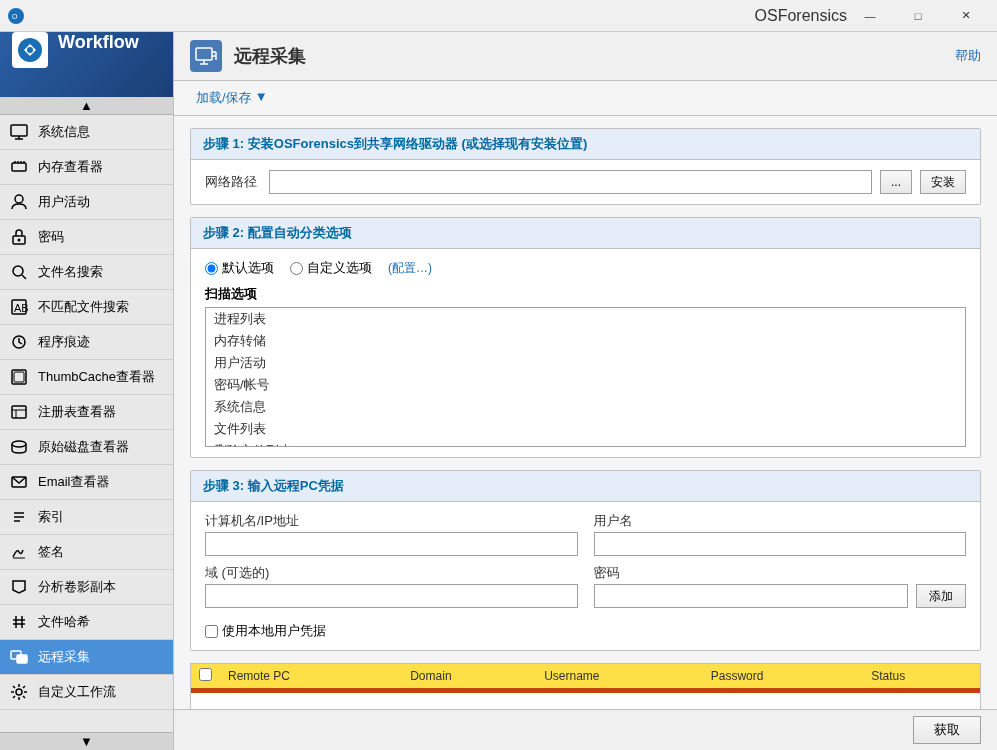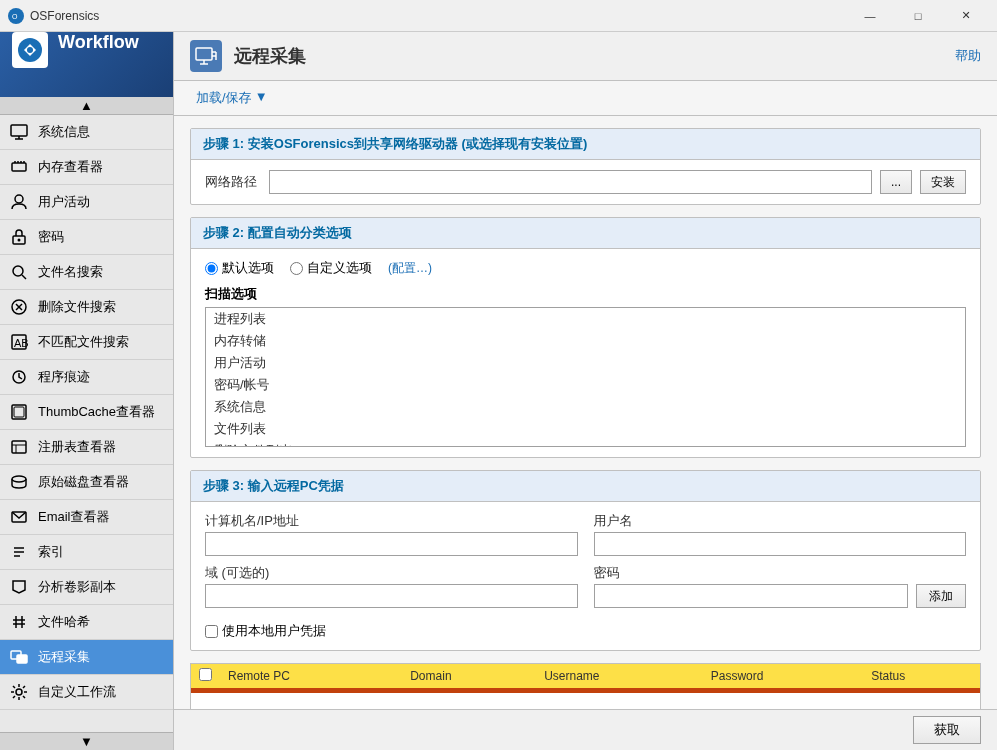--- a/index.html
+++ b/index.html
@@ -16,21 +16,21 @@
       user-select: none;
     }
     .title-bar-logo {
       width: 16px; height: 16px;
       background: #1a6eb5;
       border-radius: 50%;
       margin-right: 6px;
       display: flex; align-items: center; justify-content: center;
     }
     .title-bar-logo svg { width: 12px; height: 12px; }
-    .title-bar-title { font-size: 12px; color: #333; flex: 1; }
+    .title-bar-title { font-size: 16px; color: #333; flex: 1; text-align: right; }
     .title-bar-controls { display: flex; gap: 2px; }
     .title-bar-btn {
       width: 46px; height: 32px;
       border: none; background: transparent;
       cursor: pointer; display: flex; align-items: center; justify-content: center;
       font-size: 11px; color: #333;
     }
 
     
     .main-container {
@@ -364,30 +364,20 @@
             <svg width="18" height="18" viewBox="0 0 18 18">
               <circle cx="8" cy="8" r="5" fill="none" stroke="currentColor" stroke-width="1.5"></circle>
               <line x1="12" y1="12" x2="16" y2="16" stroke="currentColor" stroke-width="1.5"></line>
             </svg>
           </span>
           <span class="sidebar-item-label">文件名搜索</span>
         </div>
         <div class="sidebar-item">
           <span class="sidebar-item-icon">
             <svg width="18" height="18" viewBox="0 0 18 18">
-              <circle cx="9" cy="9" r="7" fill="none" stroke="currentColor" stroke-width="1.5"></circle>
-              <line x1="6" y1="6" x2="12" y2="12" stroke="currentColor" stroke-width="1.5"></line>
-              <line x1="12" y1="6" x2="6" y2="12" stroke="currentColor" stroke-width="1.5"></line>
-            </svg>
-          </span>
-          <span class="sidebar-item-label">删除文件搜索</span>
-        </div>
-        <div class="sidebar-item">
-          <span class="sidebar-item-icon">
-            <svg width="18" height="18" viewBox="0 0 18 18">
               <rect x="2" y="2" width="14" height="14" rx="1" fill="none" stroke="currentColor" stroke-width="1.5"></rect>
               <text x="4" y="14" font-size="11" fill="currentColor">ABC</text>
             </svg>
           </span>
           <span class="sidebar-item-label">不匹配文件搜索</span>
         </div>
         <div class="sidebar-item">
           <span class="sidebar-item-icon">
             <svg width="18" height="18" viewBox="0 0 18 18">
               <circle cx="9" cy="9" r="6" fill="none" stroke="currentColor" stroke-width="1.5"></circle>
@@ -435,20 +425,29 @@
         </div>
         <div class="sidebar-item">
           <span class="sidebar-item-icon">
             <svg width="18" height="18" viewBox="0 0 18 18">
               <line x1="4" y1="5" x2="14" y2="5" stroke="currentColor" stroke-width="1.5"></line>
               <line x1="4" y1="9" x2="14" y2="9" stroke="currentColor" stroke-width="1.5"></line>
               <line x1="4" y1="13" x2="10" y2="13" stroke="currentColor" stroke-width="1.5"></line>
             </svg>
           </span>
           <span class="sidebar-item-label">索引</span>
+        </div>
+        <div class="sidebar-item">
+          <span class="sidebar-item-icon">
+            <svg width="18" height="18" viewBox="0 0 18 18">
+              <path d="M3 14 Q7 5 9 9 Q11 13 13 7" fill="none" stroke="currentColor" stroke-width="1.5"></path>
+              <line x1="3" y1="15" x2="15" y2="15" stroke="currentColor" stroke-width="1"></line>
+            </svg>
+          </span>
+          <span class="sidebar-item-label">签名</span>
         </div>
         <div class="sidebar-item">
           <span class="sidebar-item-icon">
             <svg width="18" height="18" viewBox="0 0 18 18">
               <path d="M3 3 L15 3 L15 12 L9 15 L3 12 Z" fill="none" stroke="currentColor" stroke-width="1.5"></path>
             </svg>
           </span>
           <span class="sidebar-item-label">分析卷影副本</span>
         </div>
         <div class="sidebar-item">

